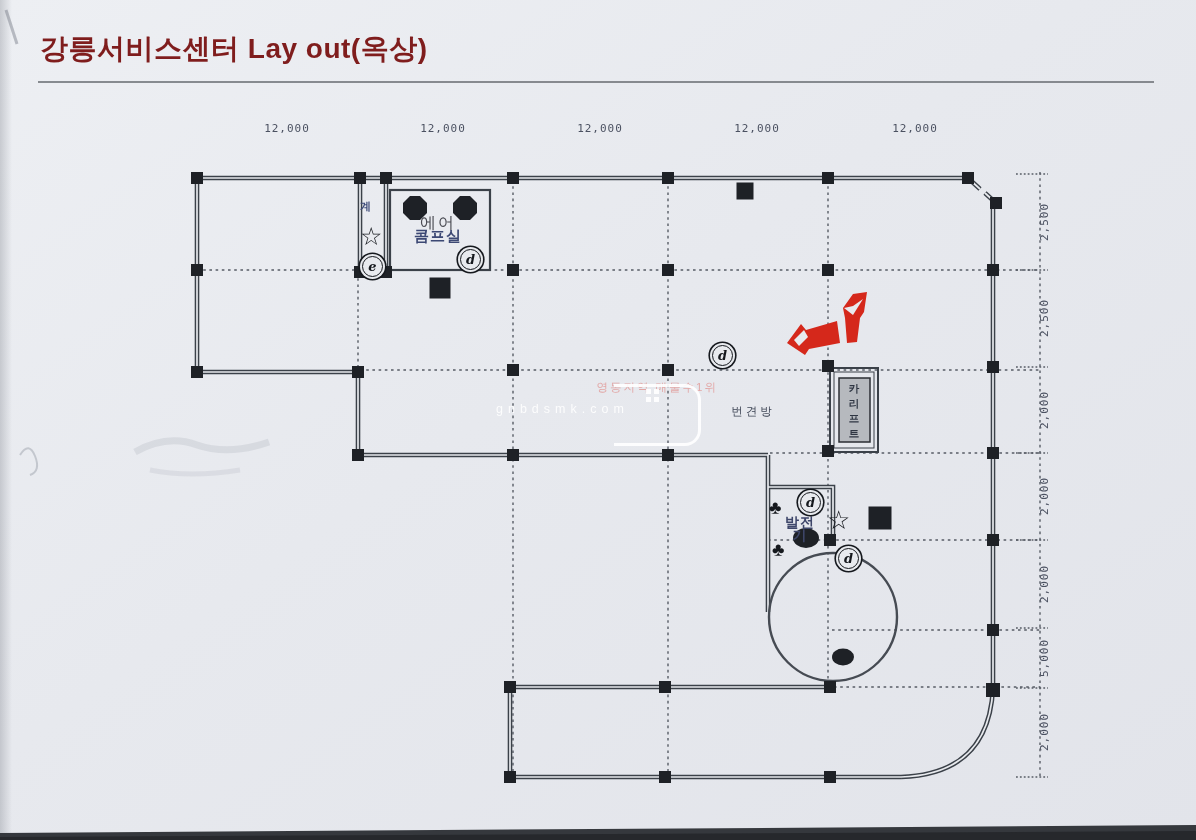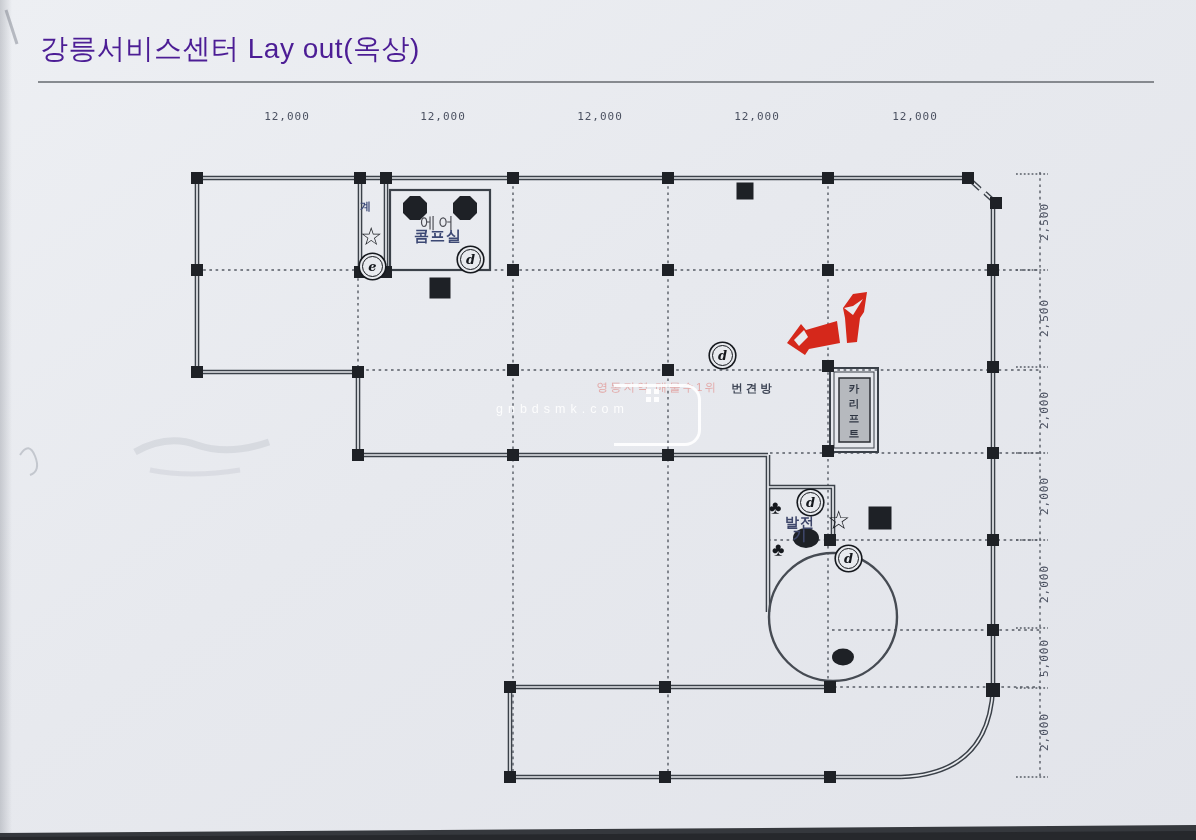--- a/index.html
+++ b/index.html
@@ -5,26 +5,26 @@
   html,body{margin:0;padding:0;}
   body{
     width:1196px;height:840px;position:relative;overflow:hidden;
     background:linear-gradient(145deg,#edeff3 0%,#e7e9ee 45%,#e2e4ea 100%);
     font-family:"Liberation Sans",sans-serif;
   }
   .edge-shadow{position:absolute;left:0;top:0;width:12px;height:840px;
     background:linear-gradient(90deg,rgba(90,95,105,.25),rgba(90,95,105,0));}
   .page-title{
     position:absolute;left:40px;top:30px;width:900px;
-    font-size:28px;font-weight:400;color:#4c1d95;letter-spacing:.5px;
+    font-size:28px;font-weight:700;color:#7f1d1d;letter-spacing:.5px;
   }
   .title-rule{position:absolute;left:38px;top:81px;width:1116px;height:2px;background:#66696f;opacity:.75;}
   .dim{position:absolute;font-family:"DejaVu Sans Mono",monospace;font-size:11px;
     color:#4b5161;letter-spacing:1px;text-align:center;}
-  .dim-top{width:80px;top:110px;text-align:center;}
+  .dim-top{width:80px;top:122px;text-align:center;}
   .dim-right{width:64px;height:16px;display:flex;align-items:center;justify-content:center;
     transform:rotate(-90deg);}
   .plan-label{position:absolute;color:#3e4454;text-align:center;line-height:13px;}
   .badge{
     position:absolute;width:19px;height:19px;border:1.6px solid #15181d;border-radius:50%;
     background:#e8eaee;box-shadow:0 0 0 2px #e8eaee,0 0 0 3.6px #15181d;
     display:flex;align-items:center;justify-content:center;
     font-family:"DejaVu Serif",serif;font-style:italic;font-weight:700;font-size:13px;color:#15181d;
   }
   .glyph{position:absolute;color:#16191e;line-height:1;}
@@ -233,21 +233,21 @@
       <span></span>
       <span></span>
     </div>
   <div class="wm-tagline">영동지역 매물수1위</div>
   <div class="wm-url">gnbdsmk.com</div>
 </div>
 
 <div class="plan-label" style="left:360px;top:200px;font-size:11px;color:#3d4a78;font-weight:700">계</div>
 <div class="plan-label" style="left:408px;top:216px;width:60px;font-size:16px;letter-spacing:2px;color:#4a4b52">에어</div>
 <div class="plan-label" style="left:408px;top:229px;width:60px;font-size:15px;letter-spacing:1px;color:#3c4874;font-weight:700">콤프실</div>
-<div class="plan-label" style="left:722px;top:382px;width:62px;font-size:11.5px;letter-spacing:3px;font-weight:700;color:#3f4656">번견방</div>
+<div class="plan-label" style="left:722px;top:405px;width:62px;font-size:11.5px;letter-spacing:3px;font-weight:400;color:#3f4656">번견방</div>
 <div class="plan-label" style="left:780px;top:516px;width:40px;font-size:14px;letter-spacing:1px;font-weight:700;color:#3e466a">발전기</div>
 
 <div class="lift-text">
   <div>카</div>
   <div>리</div>
   <div>프</div>
   <div>트</div>
 </div>
 
 <div class="badge" style="left:362px;top:256px">e</div>

